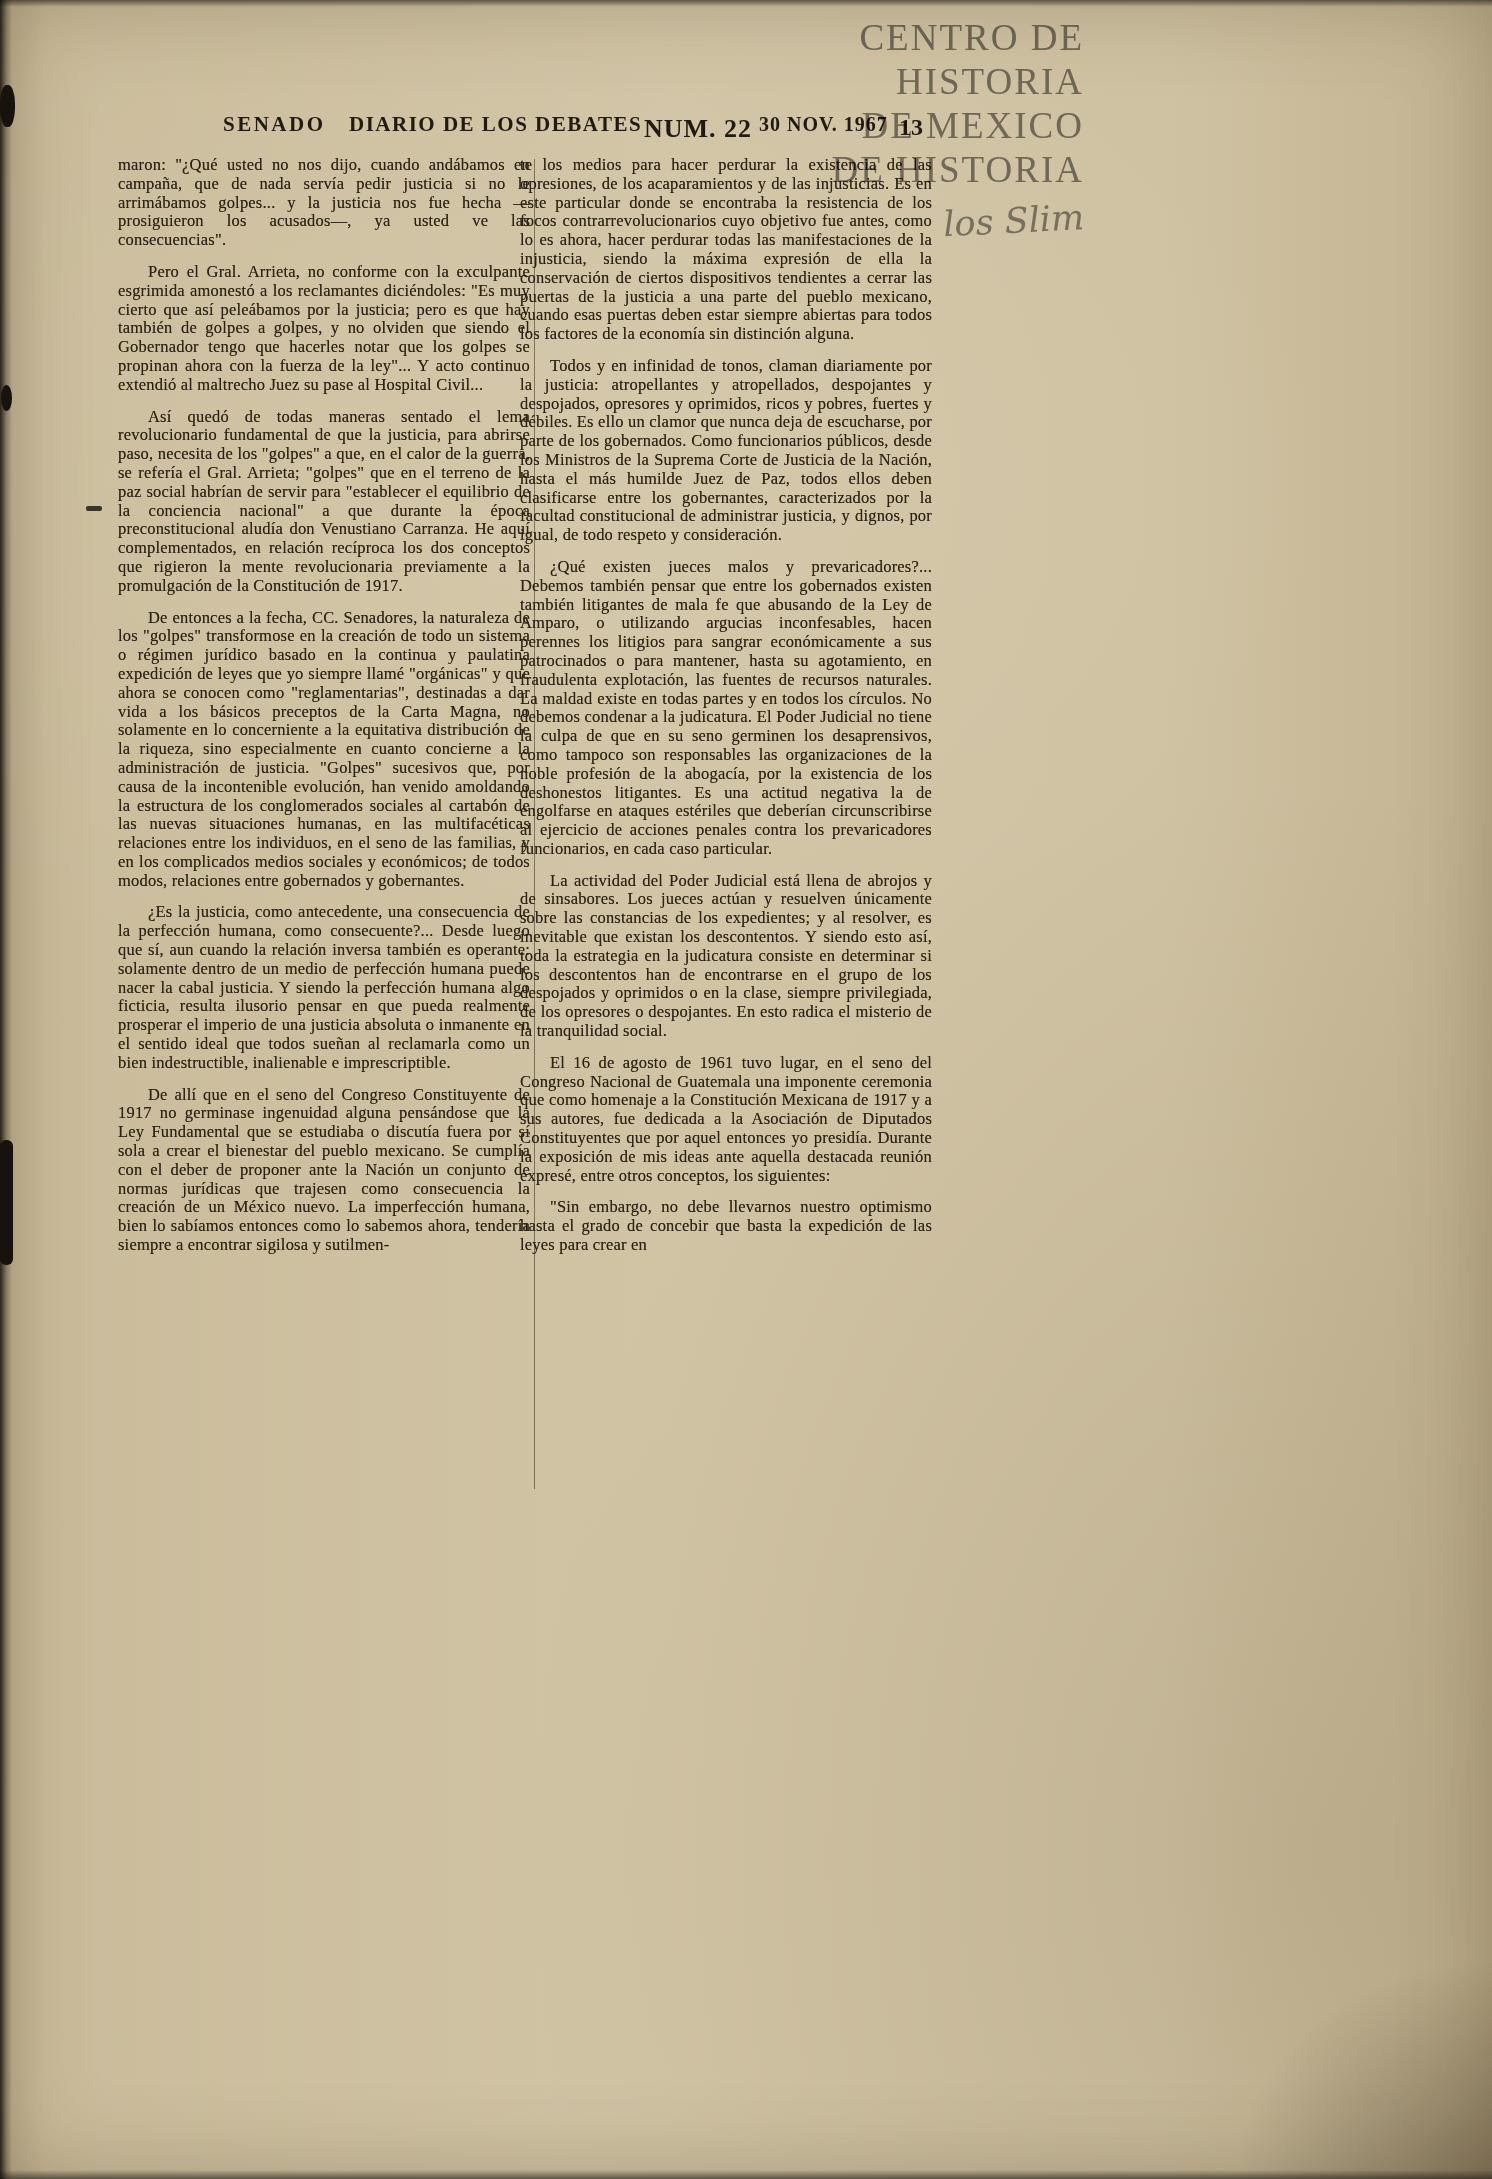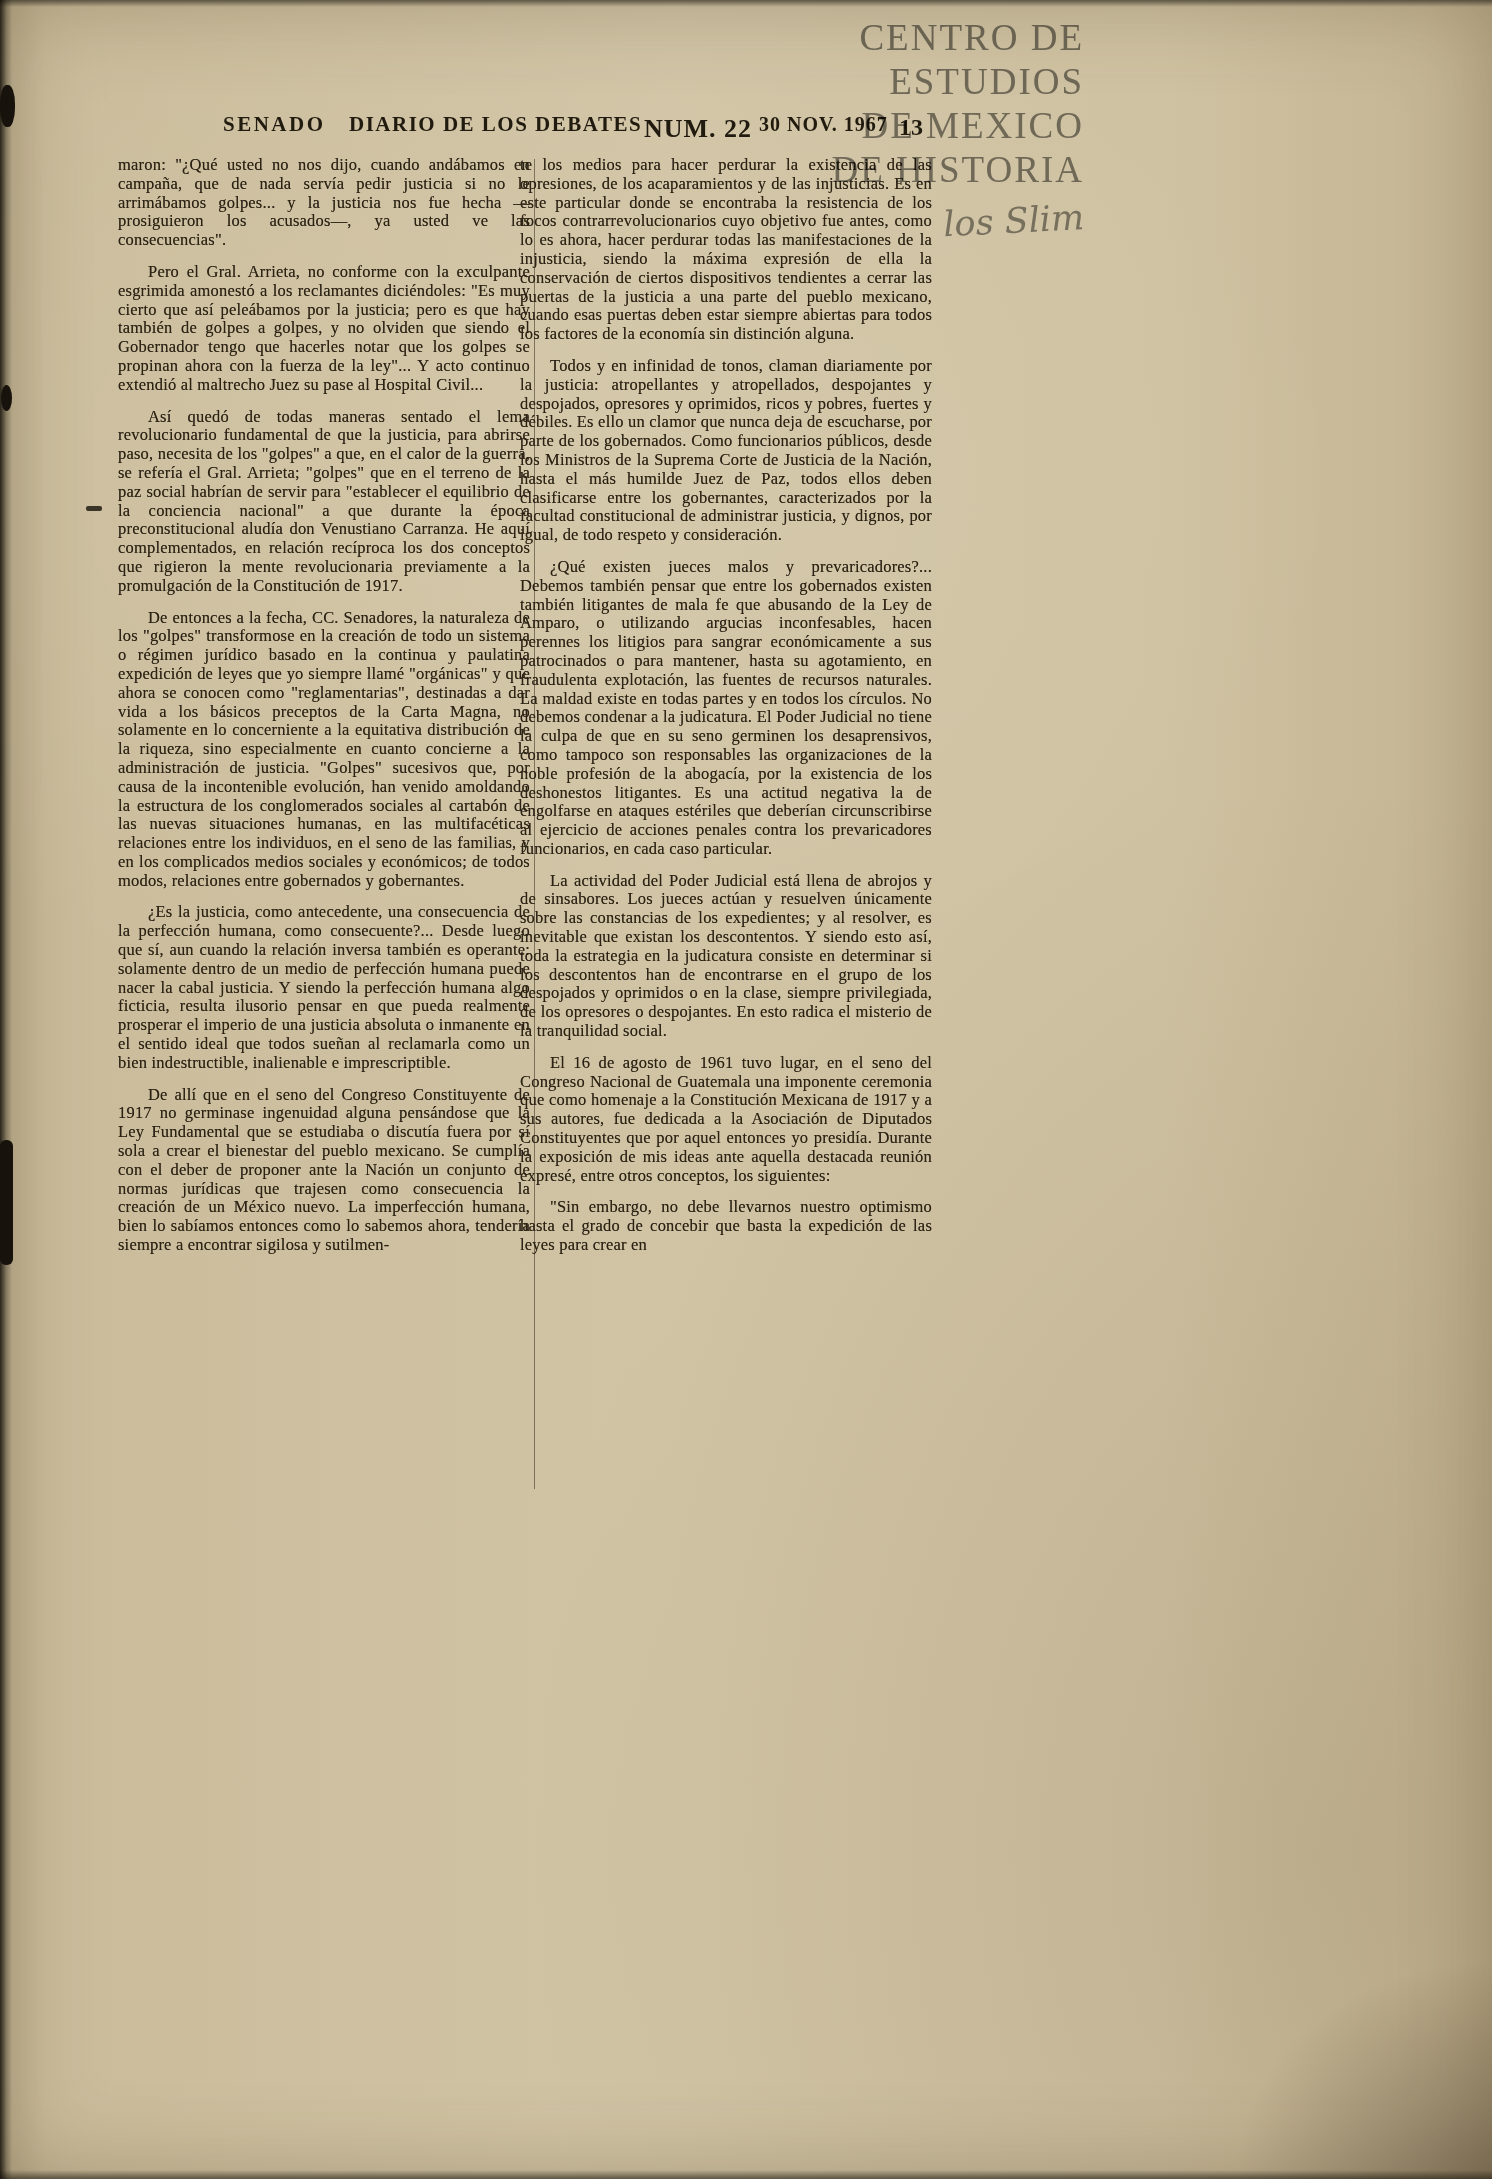--- a/index.html
+++ b/index.html
@@ -92,21 +92,21 @@
   <header class="masthead">
     <span class="h-chamber">SENADO</span>
     <span class="h-title">DIARIO DE LOS DEBATES</span>
     <span class="h-issue">NUM. 22</span>
     <span class="h-date">30 NOV. 1967</span>
     <span class="h-page">13</span>
   </header>
 
   <div class="watermark">
     <div class="wm-line">CENTRO DE</div>
-    <div class="wm-line">ESTUDIOS</div>
+    <div class="wm-line">HISTORIA</div>
     <div class="wm-line">DE MEXICO</div>
     <div class="wm-line">DE HISTORIA</div>
     <div class="wm-signature">los Slim</div>
   </div>
 
   <main class="text-block">
     <section class="col col-left">
       <p class="noindent">maron: "¿Qué usted no nos dijo, cuando andábamos en campaña, que de nada servía pedir justicia si no le arrimábamos golpes... y la justicia nos fue hecha —prosiguieron los acusados—, ya usted ve las consecuencias".</p>
       <p>Pero el Gral. Arrieta, no conforme con la exculpante esgrimida amonestó a los reclamantes diciéndoles: "Es muy cierto que así peleábamos por la justicia; pero es que hay también de golpes a golpes, y no olviden que siendo el Gobernador tengo que hacerles notar que los golpes se propinan ahora con la fuerza de la ley"... Y acto continuo extendió al maltrecho Juez su pase al Hospital Civil...</p>
       <p>Así quedó de todas maneras sentado el lema revolucionario fundamental de que la justicia, para abrirse paso, necesita de los "golpes" a que, en el calor de la guerra, se refería el Gral. Arrieta; "golpes" que en el terreno de la paz social habrían de servir para "establecer el equilibrio de la conciencia nacional" a que durante la época preconstitucional aludía don Venustiano Carranza. He aquí complementados, en relación recíproca los dos conceptos que rigieron la mente revolucionaria previamente a la promulgación de la Constitución de 1917.</p>

